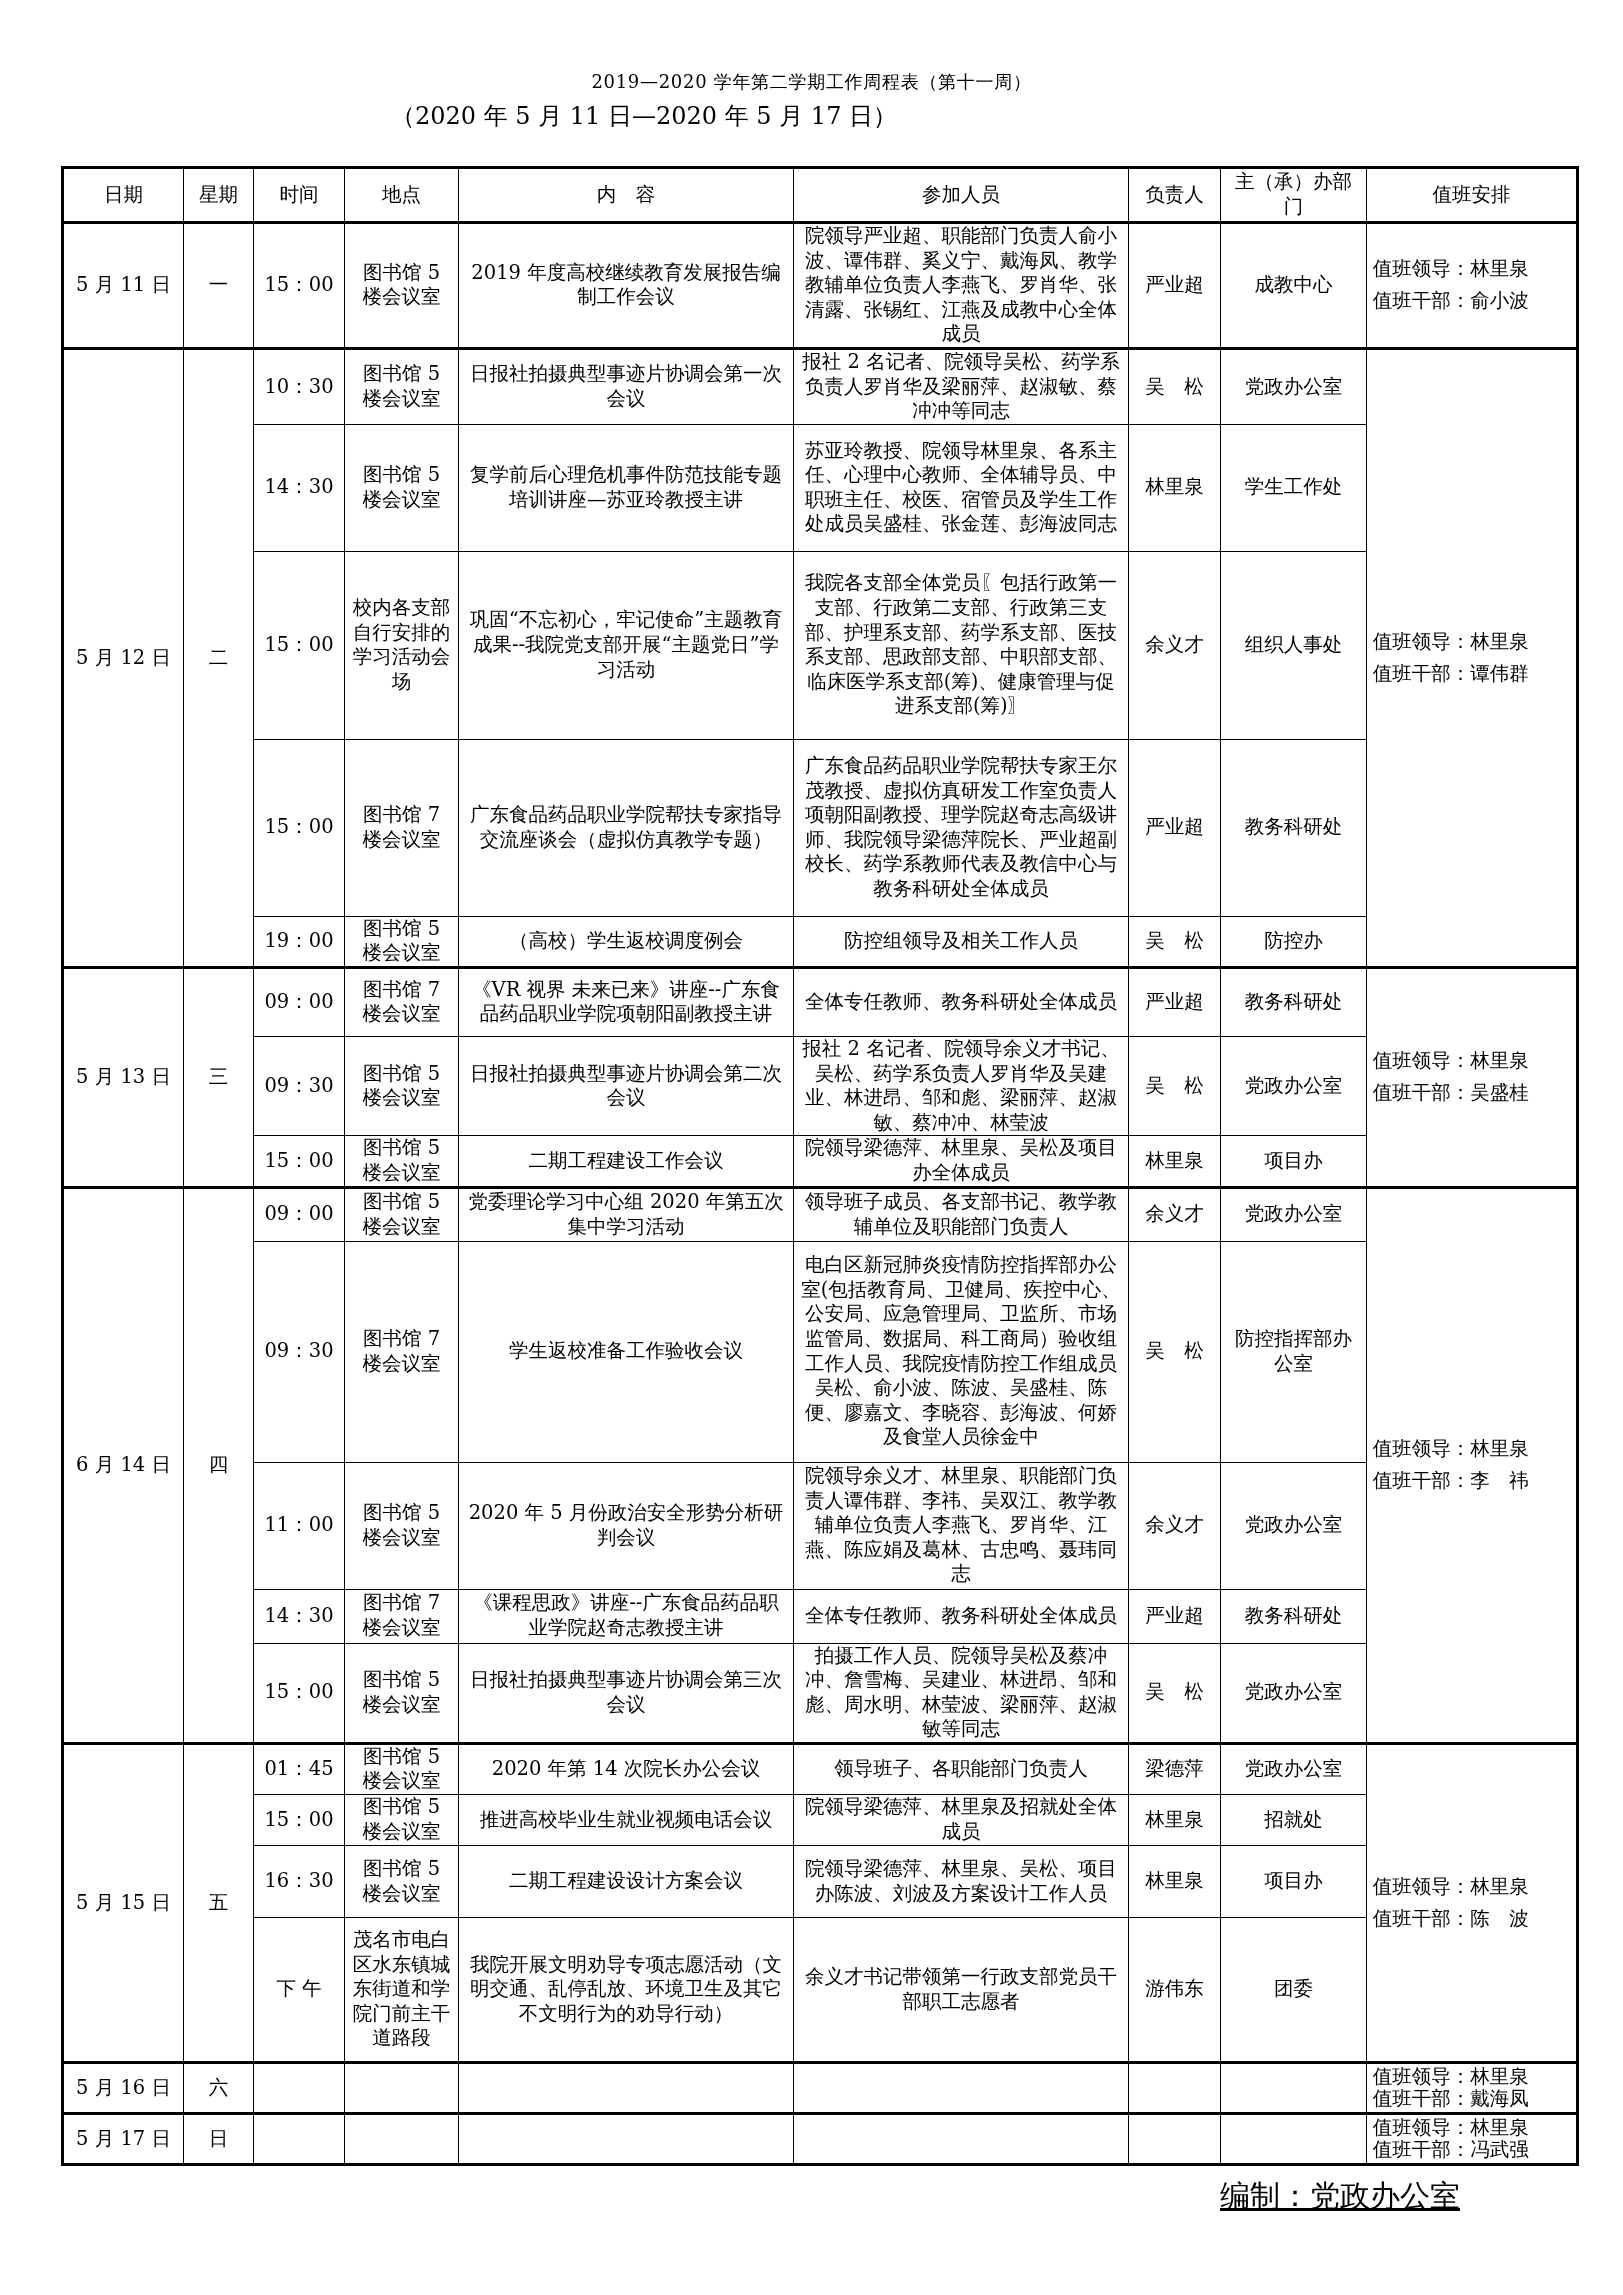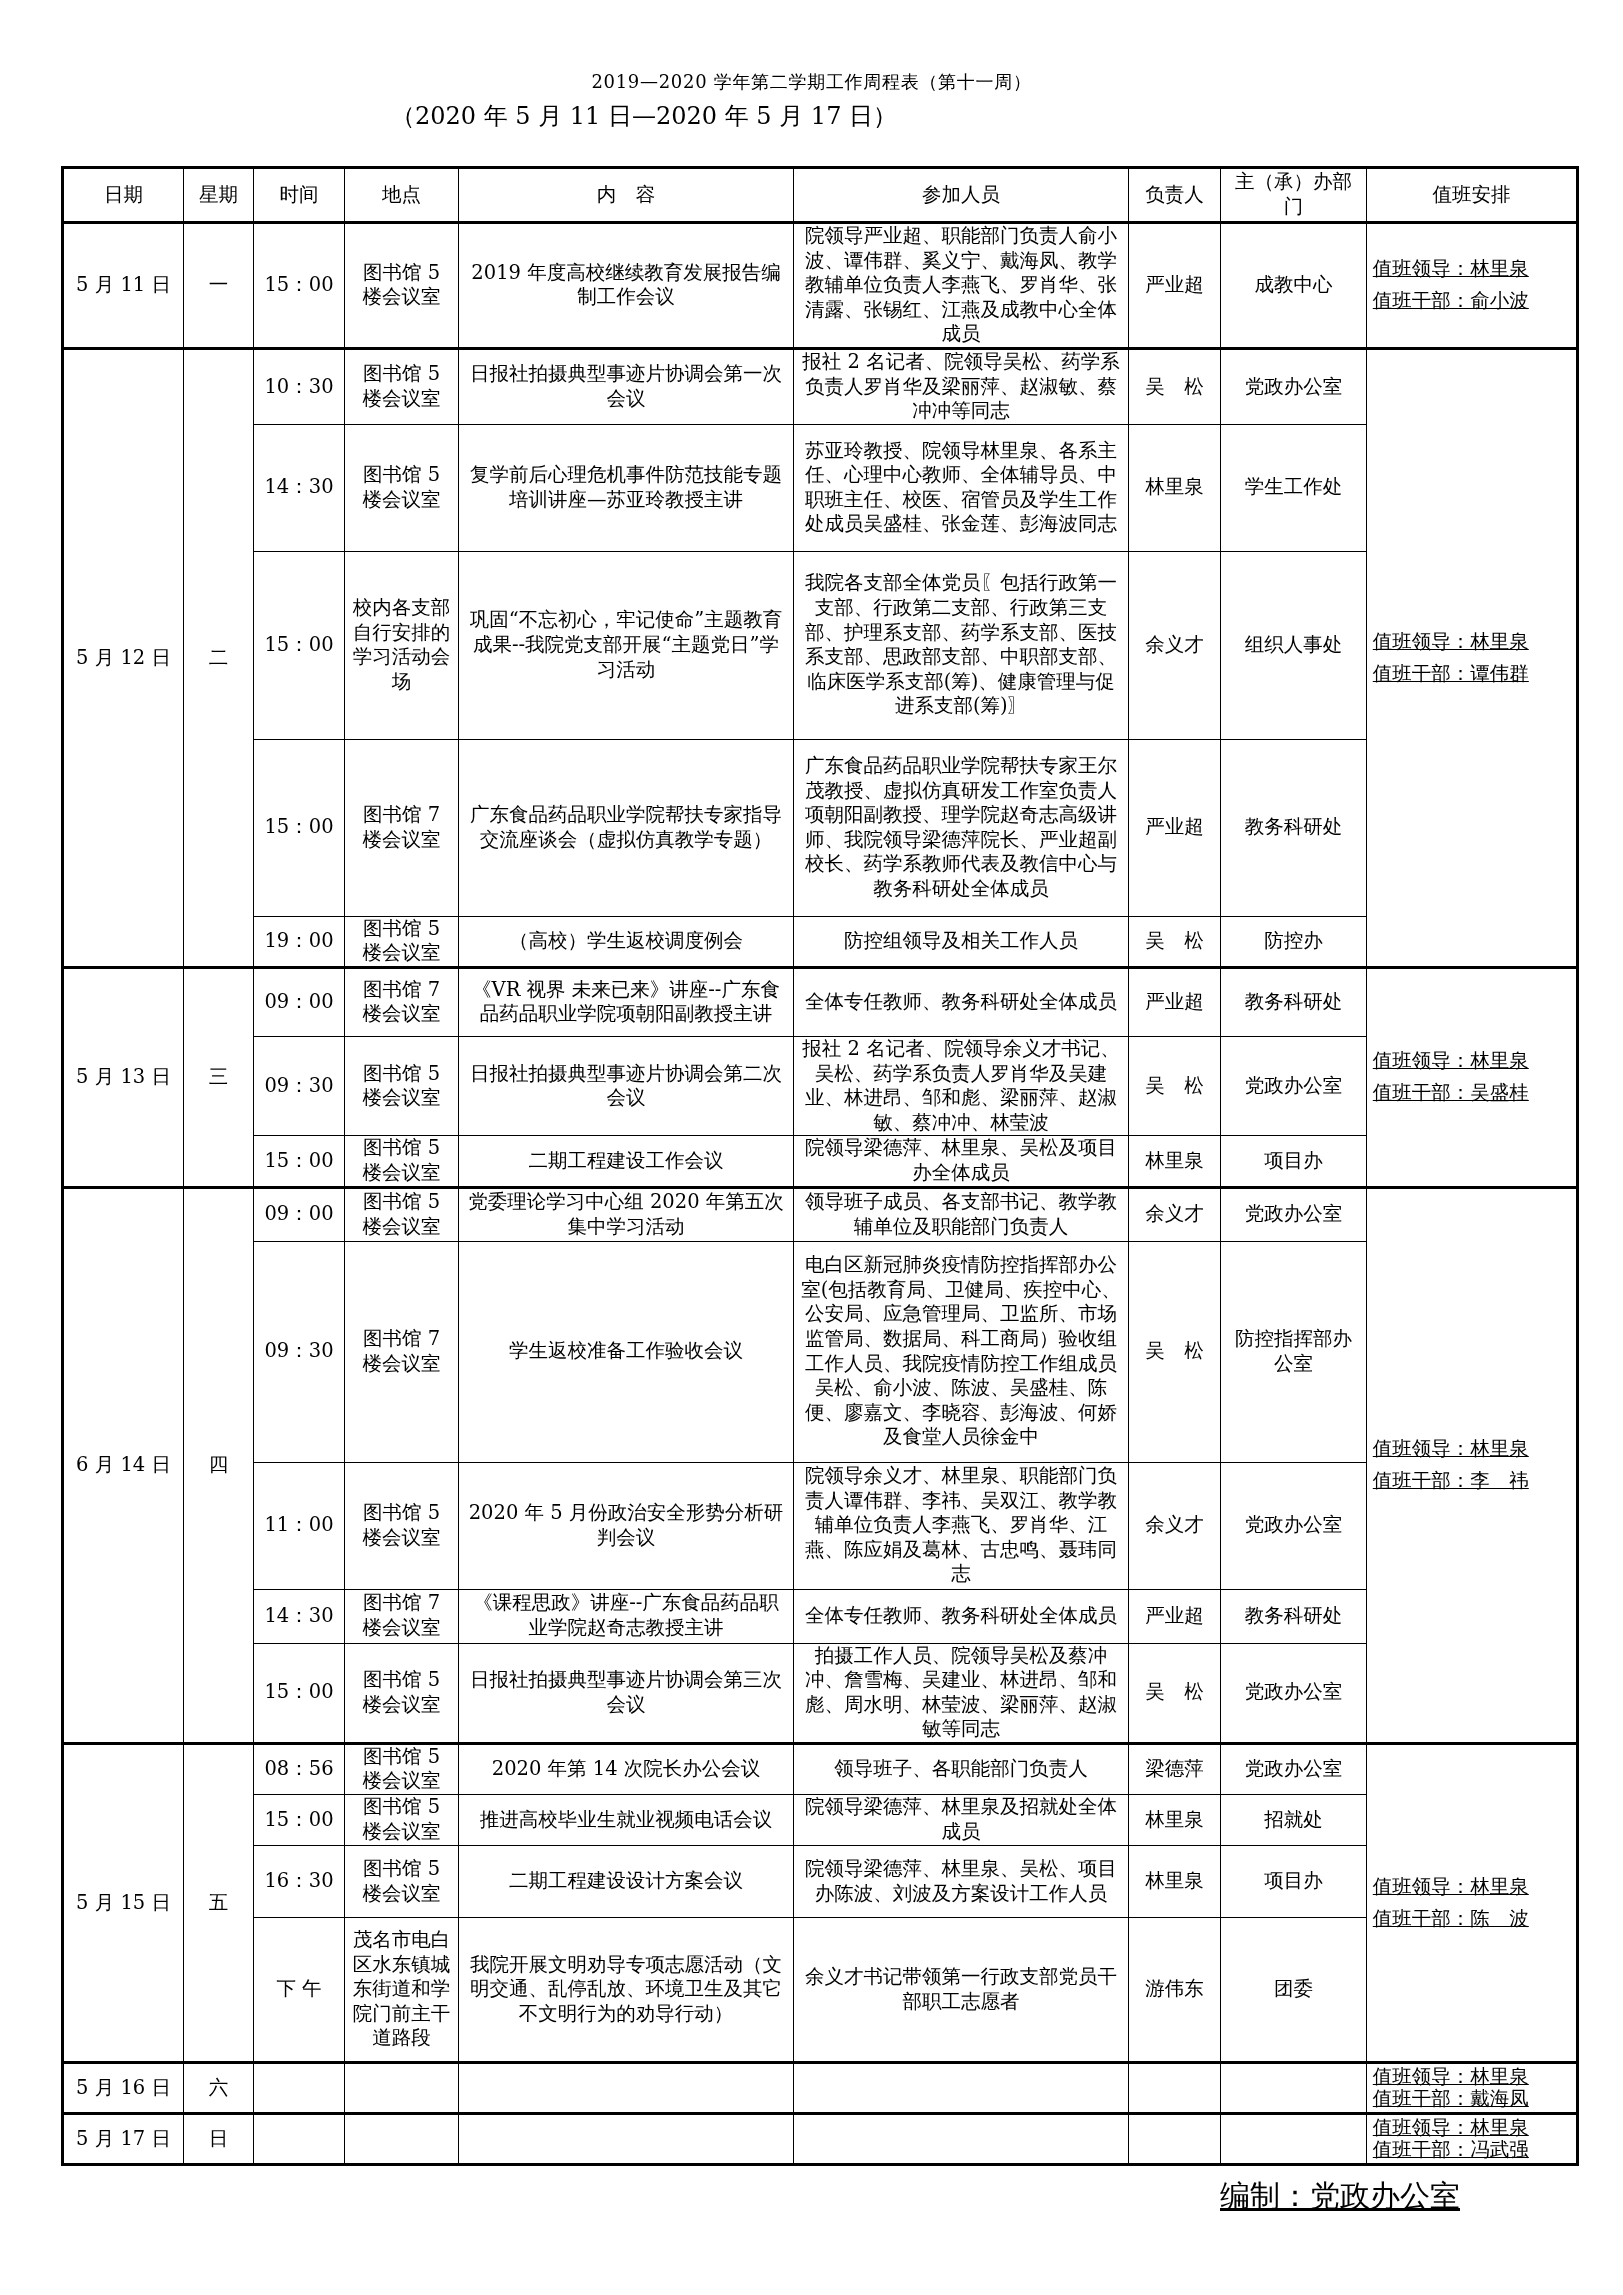--- a/index.html
+++ b/index.html
@@ -23,21 +23,21 @@
   table.schedule td, table.schedule th {
     border: 1.4px solid #000; padding: 0 5.8px; vertical-align: middle; font-weight: normal;
   }
   table.schedule th { height: 52px; text-align: center; }
   tr.day-start > td { border-top: 3.6px solid #000; }
   table.schedule { border: 3.6px solid #000; }
   td.c { text-align: center; }
   td.l { text-align: center; }
   td.date, td.dow { text-align: center; margin-left: 22px; }
   td.duty { padding-left: 10px; white-space: pre-line; }
-  td.duty .line { display: block; line-height: 32px; text-decoration: underline; }
+  td.duty .line { display: block; line-height: 32px; }
   td.duty.tight .line { line-height: 22px; }
   .footer {
     position: absolute; left: 1220px; top: 2176px; font-size: 30px; text-decoration: underline;
   }
 </style>
 </head>
 <body>
 
 <div class="title">2019—2020 学年第二学期工作周程表（第十一周）</div>
 <div class="subtitle">（2020 年 5 月 11 日—2020 年 5 月 17 日）</div>
@@ -188,21 +188,21 @@
         <td class="c">15：00</td>
         <td class="l">图书馆 5 楼会议室</td>
         <td class="l">日报社拍摄典型事迹片协调会第三次会议</td>
         <td class="l">拍摄工作人员、院领导吴松及蔡冲冲、詹雪梅、吴建业、林进昂、邹和彪、周水明、林莹波、梁丽萍、赵淑敏等同志</td>
         <td class="c">吴　松</td>
         <td class="c">党政办公室</td>
       </tr>
       <tr class="day-start" style="height: 51px;">
         <td class="date" rowspan="4">5 月 15 日</td>
         <td class="dow" rowspan="4">五</td>
-        <td class="c">08：56</td>
+        <td class="c">01：45</td>
         <td class="l">图书馆 5 楼会议室</td>
         <td class="l">2020 年第 14 次院长办公会议</td>
         <td class="l">领导班子、各职能部门负责人</td>
         <td class="c">梁德萍</td>
         <td class="c">党政办公室</td>
         <td class="duty" rowspan="4"><span class="line">值班领导：林里泉</span><span class="line">值班干部：陈　波</span></td>
       </tr>
       <tr style="height: 51px;">
         <td class="c">15：00</td>
         <td class="l">图书馆 5 楼会议室</td>

